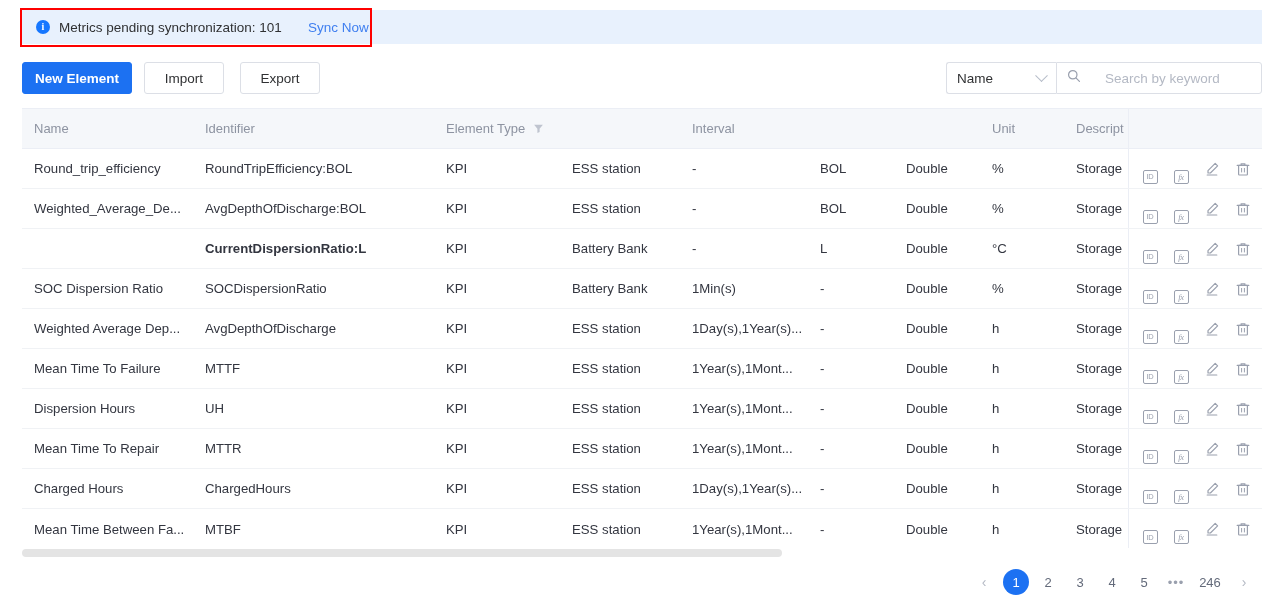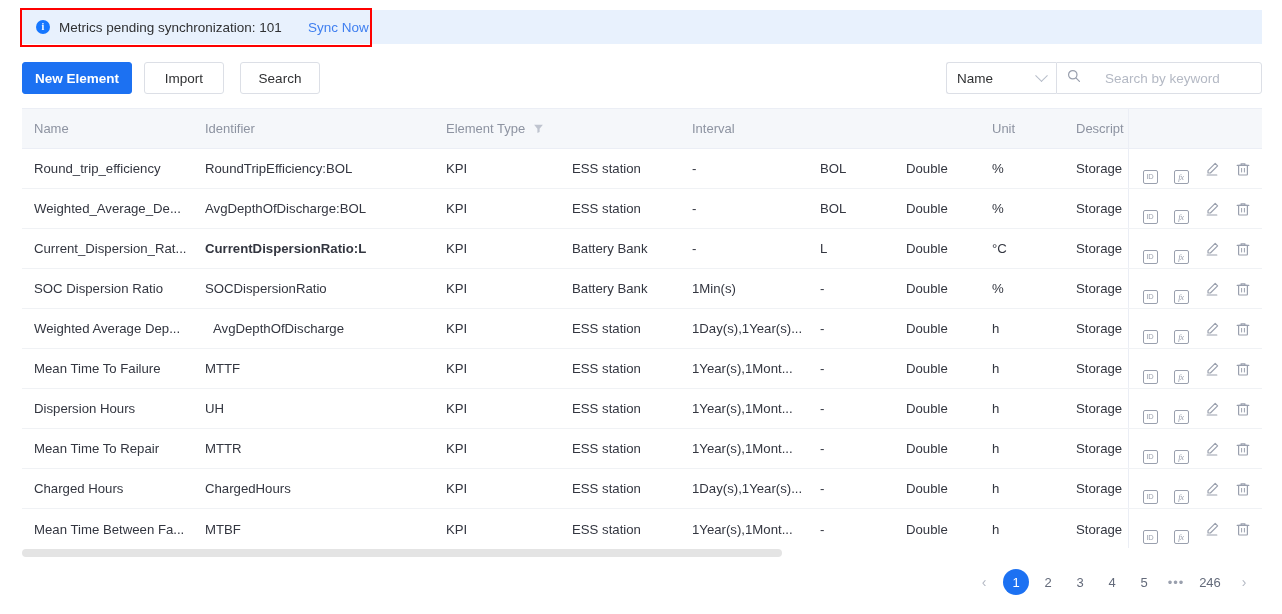--- a/index.html
+++ b/index.html
@@ -165,21 +165,21 @@
   <div class="alert-bar">
     <span class="info-icon">i</span>
     <span class="alert-text">Metrics pending synchronization: 101</span>
     <span class="alert-link">Sync Now</span>
   </div>
   <div class="annot-box"></div>
 
   <div class="toolbar">
     <div class="btn btn-primary">New Element</div>
     <div class="btn btn-import">Import</div>
-    <div class="btn btn-export">Search</div>
+    <div class="btn btn-export">Export</div>
 
     <div class="select-box">
       <span class="select-label">Name</span>
       <span class="chev"></span>
     </div>
 
     <div class="search-box">
       <span>
         <svg width="14" height="14" viewBox="0 0 16 16" fill="none">
           <circle cx="6.6" cy="6.6" r="4.8" stroke="#9aa0ae" stroke-width="1.4"></circle>
@@ -280,21 +280,20 @@
                 <rect x="3.6" y="4.4" width="8.8" height="9.6" rx="0.8" stroke="#9aa0ae" stroke-width="1.2"></rect>
                 <line x1="2.2" y1="4.4" x2="13.8" y2="4.4" stroke="#9aa0ae" stroke-width="1.2" stroke-linecap="round"></line>
                 <path d="M6.2 4.4V2.8h3.6v1.6" stroke="#9aa0ae" stroke-width="1.2"></path>
                 <line x1="6.6" y1="7" x2="6.6" y2="11.4" stroke="#9aa0ae" stroke-width="1"></line>
                 <line x1="9.4" y1="7" x2="9.4" y2="11.4" stroke="#9aa0ae" stroke-width="1"></line>
               </svg>
             </span>
           </div>
         </div>
         <div class="row">
-          <div class="td" style="left: 12px; width: 180px;">Current_Dispersion_Rat...</div>
           <div class="td" style="left: 183px; width: 240px; font-weight: bold;">CurrentDispersionRatio:L</div>
           <div class="td" style="left: 424px; width: 130px;">KPI</div>
           <div class="td" style="left: 550px; width: 120px;">Battery Bank</div>
           <div class="td" style="left: 670px; width: 130px;">-</div>
           <div class="td" style="left: 798px; width: 85px;">L</div>
           <div class="td" style="left: 884px; width: 90px;">Double</div>
           <div class="td" style="left: 970px; width: 70px;">°C</div>
           <div class="td" style="left: 1054px; width: 60px;">Storage</div>
           <div class="actions-cell">
             <span class="act">
@@ -349,21 +348,21 @@
                 <line x1="2.2" y1="4.4" x2="13.8" y2="4.4" stroke="#9aa0ae" stroke-width="1.2" stroke-linecap="round"></line>
                 <path d="M6.2 4.4V2.8h3.6v1.6" stroke="#9aa0ae" stroke-width="1.2"></path>
                 <line x1="6.6" y1="7" x2="6.6" y2="11.4" stroke="#9aa0ae" stroke-width="1"></line>
                 <line x1="9.4" y1="7" x2="9.4" y2="11.4" stroke="#9aa0ae" stroke-width="1"></line>
               </svg>
             </span>
           </div>
         </div>
         <div class="row">
           <div class="td" style="left: 12px; width: 180px;">Weighted Average Dep...</div>
-          <div class="td" style="left: 191px; width: 240px;">AvgDepthOfDischarge</div>
+          <div class="td" style="left: 183px; width: 240px;">AvgDepthOfDischarge</div>
           <div class="td" style="left: 424px; width: 130px;">KPI</div>
           <div class="td" style="left: 550px; width: 120px;">ESS station</div>
           <div class="td" style="left: 670px; width: 130px;">1Day(s),1Year(s)...</div>
           <div class="td" style="left: 798px; width: 85px;">-</div>
           <div class="td" style="left: 884px; width: 90px;">Double</div>
           <div class="td" style="left: 970px; width: 70px;">h</div>
           <div class="td" style="left: 1054px; width: 60px;">Storage</div>
           <div class="actions-cell">
             <span class="act">
               <span class="boxicon">ID</span>

